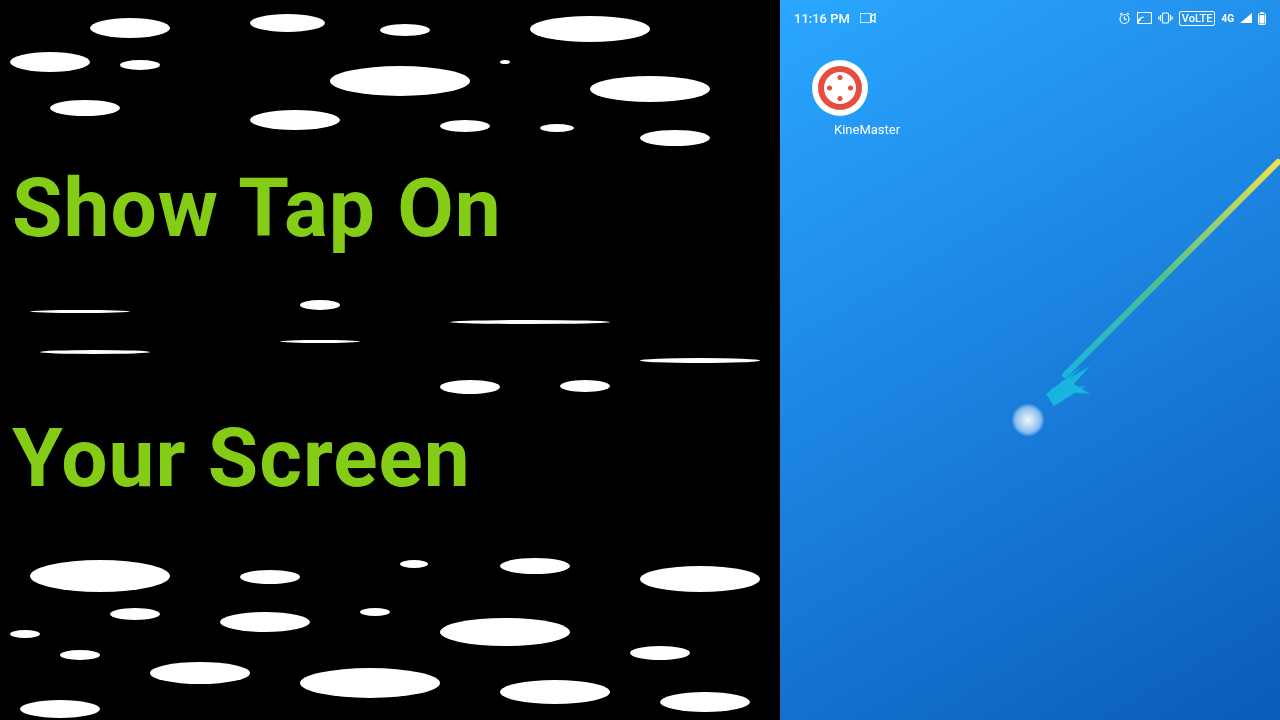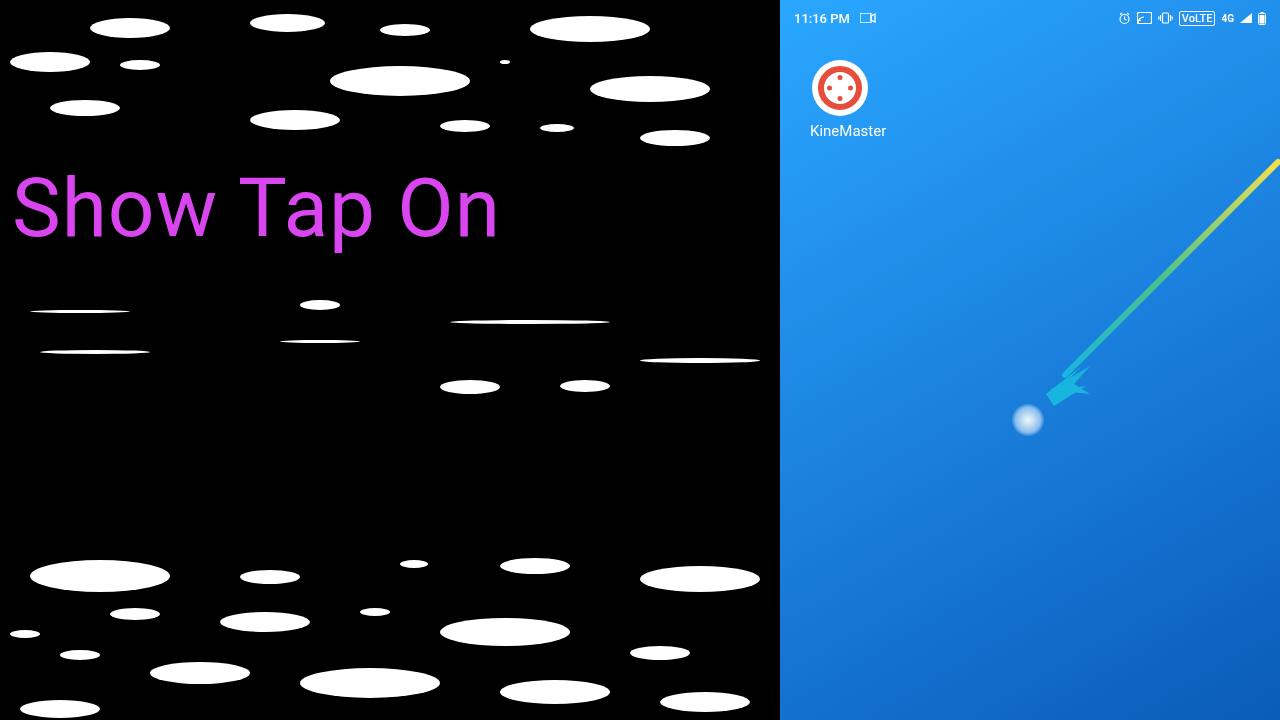--- a/index.html
+++ b/index.html
@@ -17,22 +17,22 @@
     background: #000;
     position: relative;
   }
   .ellipse {
     position: absolute;
     background: #fff;
     border-radius: 50%;
   }
   .title-line1, .title-line2 {
     position: absolute;
-    color: #d946ef;
-    font-weight: 400;
+    color: #84cc16;
+    font-weight: 700;
     font-size: 82px;
     letter-spacing: 1px;
     white-space: nowrap;
   }
   .title-line1 { left: 12px; top: 160px; }
   .title-line2 { left: 12px; top: 410px; }
   .right-panel {
     width: 500px;
     height: 720px;
     background: linear-gradient(150deg, #2aa7ff 0%, #1e88e5 40%, #0a5cb8 100%);
@@ -62,23 +62,24 @@
     width: 56px;
     height: 56px;
     border-radius: 50%;
     background: #fff;
     margin: 0 auto 6px;
     display: flex;
     align-items: center;
     justify-content: center;
   }
   .app-icon .label {
-    font-size: 15px;
+    font-size: 13px;
     color: #fff;
     white-space: nowrap;
+    margin-left: 24px;
   }
   .kinemaster-inner {
     width: 44px; height: 44px; border-radius: 50%;
     border: 6px solid #e74c3c;
     position: relative;
   }
   .kinemaster-inner::before,
   .kinemaster-inner::after {
     content: "";
     position: absolute;
@@ -173,20 +174,21 @@
   <div class="ellipse" style="top:630px; left:10px;  width:30px;  height:8px;"></div>
   <div class="ellipse" style="top:650px; left:60px;  width:40px;  height:10px;"></div>
   <div class="ellipse" style="top:646px; left:630px; width:60px;  height:14px;"></div>
   <div class="ellipse" style="top:662px; left:150px; width:100px; height:22px;"></div>
   <div class="ellipse" style="top:668px; left:300px; width:140px; height:30px;"></div>
   <div class="ellipse" style="top:680px; left:500px; width:110px; height:24px;"></div>
   <div class="ellipse" style="top:692px; left:660px; width:90px;  height:20px;"></div>
   <div class="ellipse" style="top:700px; left:20px;  width:80px;  height:18px;"></div>
 
   <div class="title-line1">Show Tap On</div>
+  <div class="title-line2">Your  Screen</div>
 </div>
 
 <div class="right-panel">
   <div class="status-bar">
     <div class="status-left">
       <span>11:16 PM</span>
       <span>
         <svg width="16" height="10" viewBox="0 0 16 10">
             <rect x="0" y="0" width="11" height="10" rx="1" fill="none" stroke="#fff" stroke-width="1.3"></rect>
             <path d="M11 3 L15 1 V9 L11 7 Z" fill="none" stroke="#fff" stroke-width="1.3"></path>

